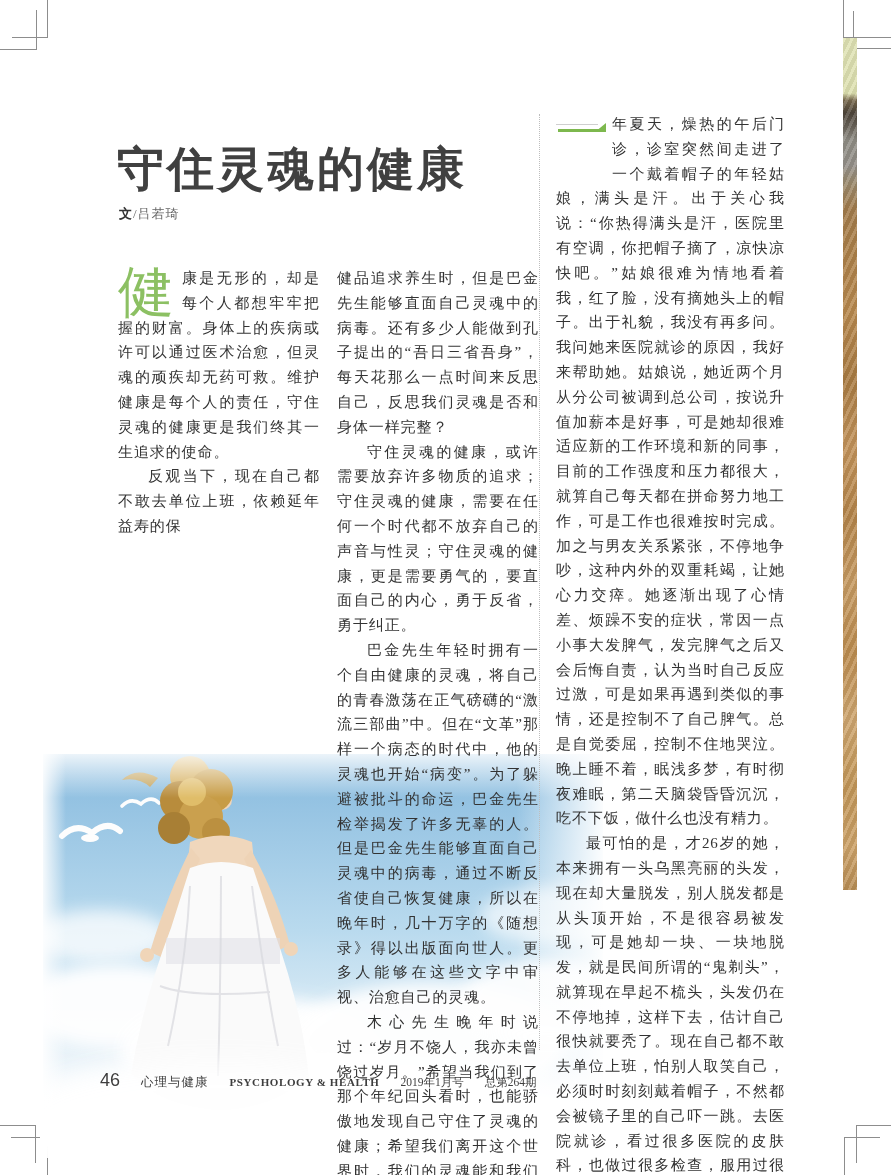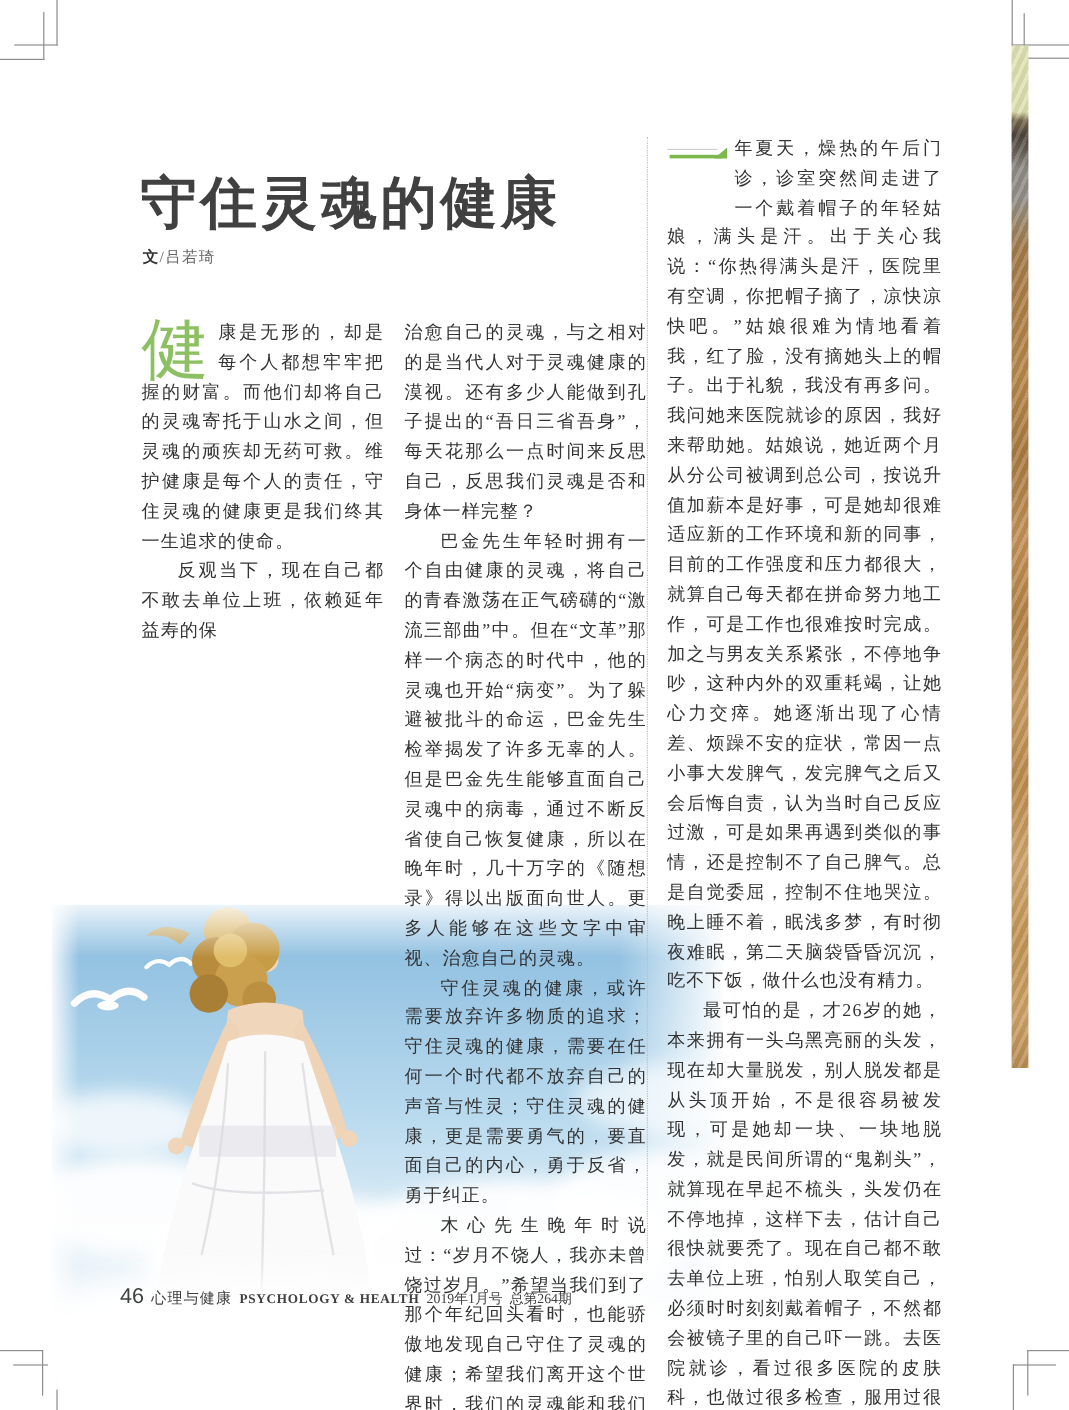--- a/index.html
+++ b/index.html
@@ -36,21 +36,21 @@
   .yi-float{float:left;width:56px;height:50px;position:relative;}
   .yi-ghost{position:absolute;left:0;top:12px;width:42px;height:1px;background:#cfcfcf;}
   .yi-stroke{position:absolute;left:2px;top:17px;width:44px;height:3px;background:#7db84e;}
   .yi-stroke::after{content:'';position:absolute;right:-4px;top:-6px;
     border-left:11px solid transparent;border-bottom:9px solid #7db84e;}
   
   .divider{position:absolute;left:539px;top:114px;height:936px;width:0;
     border-left:1px dotted #bdbdbd;}
   
   .footer{position:absolute;left:100px;top:1070px;display:flex;align-items:baseline;
-    gap:6px;color:#3e3e3e;white-space:nowrap;}
+    gap:21px;color:#3e3e3e;white-space:nowrap;}
   .footer .pn{font-size:18px;font-family:"Liberation Sans","DejaVu Sans",sans-serif;}
   .footer .cn{font-size:12.5px;font-weight:normal;letter-spacing:1px;}
   .footer .en{font-size:11px;font-weight:bold;letter-spacing:.6px;
     font-family:"Liberation Serif","DejaVu Serif",serif;}
   .footer .issue,.footer .vol{font-size:11.5px;}
   .hero{position:absolute;left:40px;top:746px;}
 </style>
 </head>
 <body>
 
@@ -161,29 +161,29 @@
     <rect x="0" y="0" width="26" height="412" fill="url(#fadeLeft)"></rect>
   </svg>
 
   <h1 class="title">守住灵魂的健康</h1>
   <div class="byline">
     <span class="b-label">文</span><span>/吕若琦</span>
   </div>
 
   <div class="col col-1">
     <p class="noindent">
-      <span class="dropcap-jian">健</span><span>康是无形的，却是每个人都想牢牢把握的财富。而他们却将自己的灵魂寄托于山水之间，但灵魂的顽疾却无药可救。维护健康是每个人的责任，守住灵魂的健康更是我们终其一生追求的使命。</span>
+      <span class="dropcap-jian">健</span><span>康是无形的，却是每个人都想牢牢把握的财富。身体上的疾病或许可以通过医术治愈，但灵魂的顽疾却无药可救。维护健康是每个人的责任，守住灵魂的健康更是我们终其一生追求的使命。</span>
     </p>
     <p>反观当下，现在自己都不敢去单位上班，依赖延年益寿的保</p>
   </div>
 
   <div class="col col-2">
-    <p class="noindent">治愈自己的灵魂，与之相对的是当代人对于灵魂健康的漠视。还有多少人能做到孔子提出的“吾日三省吾身”，每天花那么一点时间来反思自己，反思我们灵魂是否和身体一样完整？</p>
+    <p class="noindent">健品追求养生时，但是巴金先生能够直面自己灵魂中的病毒。还有多少人能做到孔子提出的“吾日三省吾身”，每天花那么一点时间来反思自己，反思我们灵魂是否和身体一样完整？</p>
+    <p>守住灵魂的健康，或许需要放弃许多物质的追求；守住灵魂的健康，需要在任何一个时代都不放弃自己的声音与性灵；守住灵魂的健康，更是需要勇气的，要直面自己的内心，勇于反省，勇于纠正。</p>
     <p>巴金先生年轻时拥有一个自由健康的灵魂，将自己的青春激荡在正气磅礴的“激流三部曲”中。但在“文革”那样一个病态的时代中，他的灵魂也开始“病变”。为了躲避被批斗的命运，巴金先生检举揭发了许多无辜的人。但是巴金先生能够直面自己灵魂中的病毒，通过不断反省使自己恢复健康，所以在晚年时，几十万字的《随想录》得以出版面向世人。更多人能够在这些文字中审视、治愈自己的灵魂。</p>
-    <p>守住灵魂的健康，或许需要放弃许多物质的追求；守住灵魂的健康，需要在任何一个时代都不放弃自己的声音与性灵；守住灵魂的健康，更是需要勇气的，要直面自己的内心，勇于反省，勇于纠正。</p>
     <p><span>木心先生晚年时说过：“岁月不饶人，我亦未曾饶过岁月。”希望当我们到了那个年纪回头看时，也能骄傲地发现自己守住了灵魂的健康；希望我们离开这个世界时，我们的灵魂能和我们来时一样健康。</span></p>
   </div>
 
   <div class="divider"></div>
 
   <div class="col col-3">
     <p class="noindent">
       <span class="yi-float" title="一">
         <span class="yi-ghost"></span>
           <span class="yi-stroke"></span>

